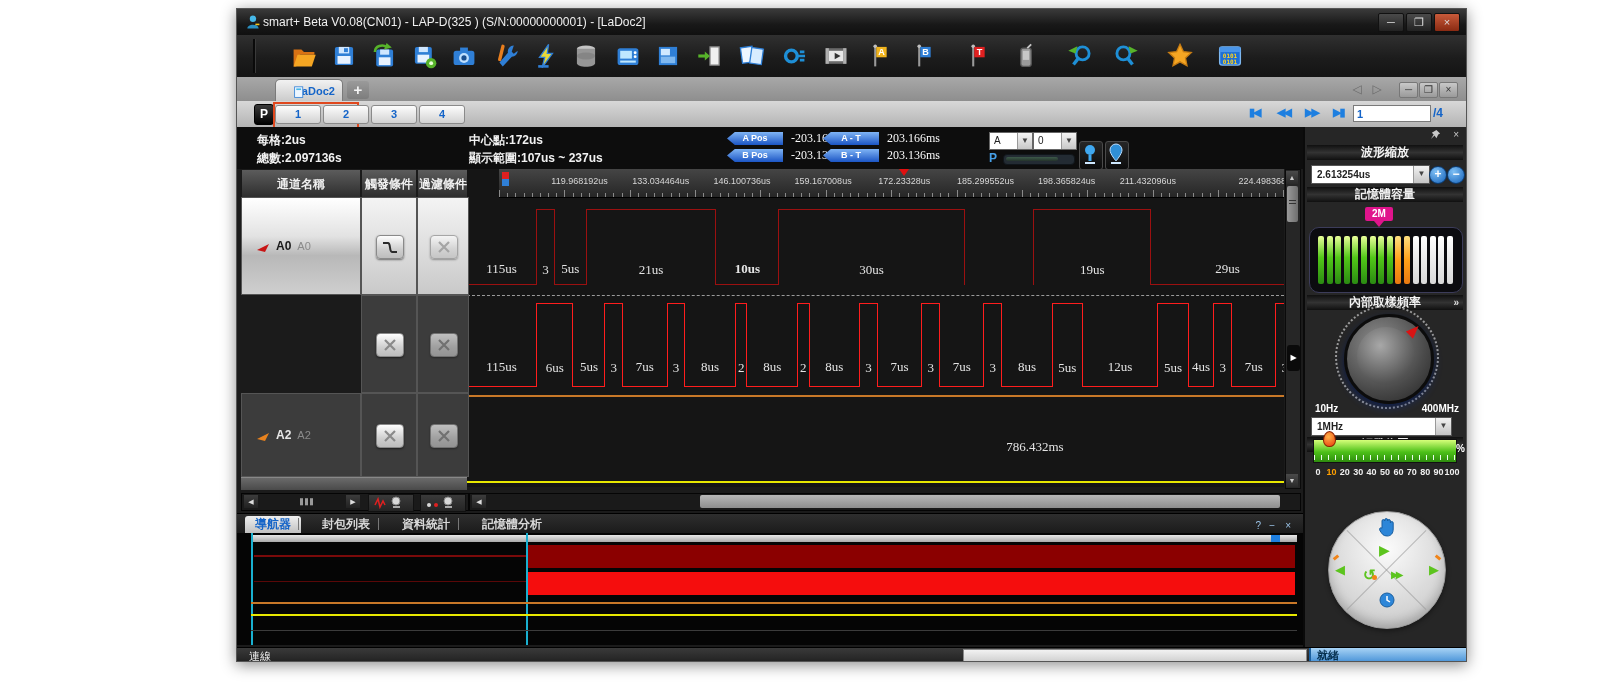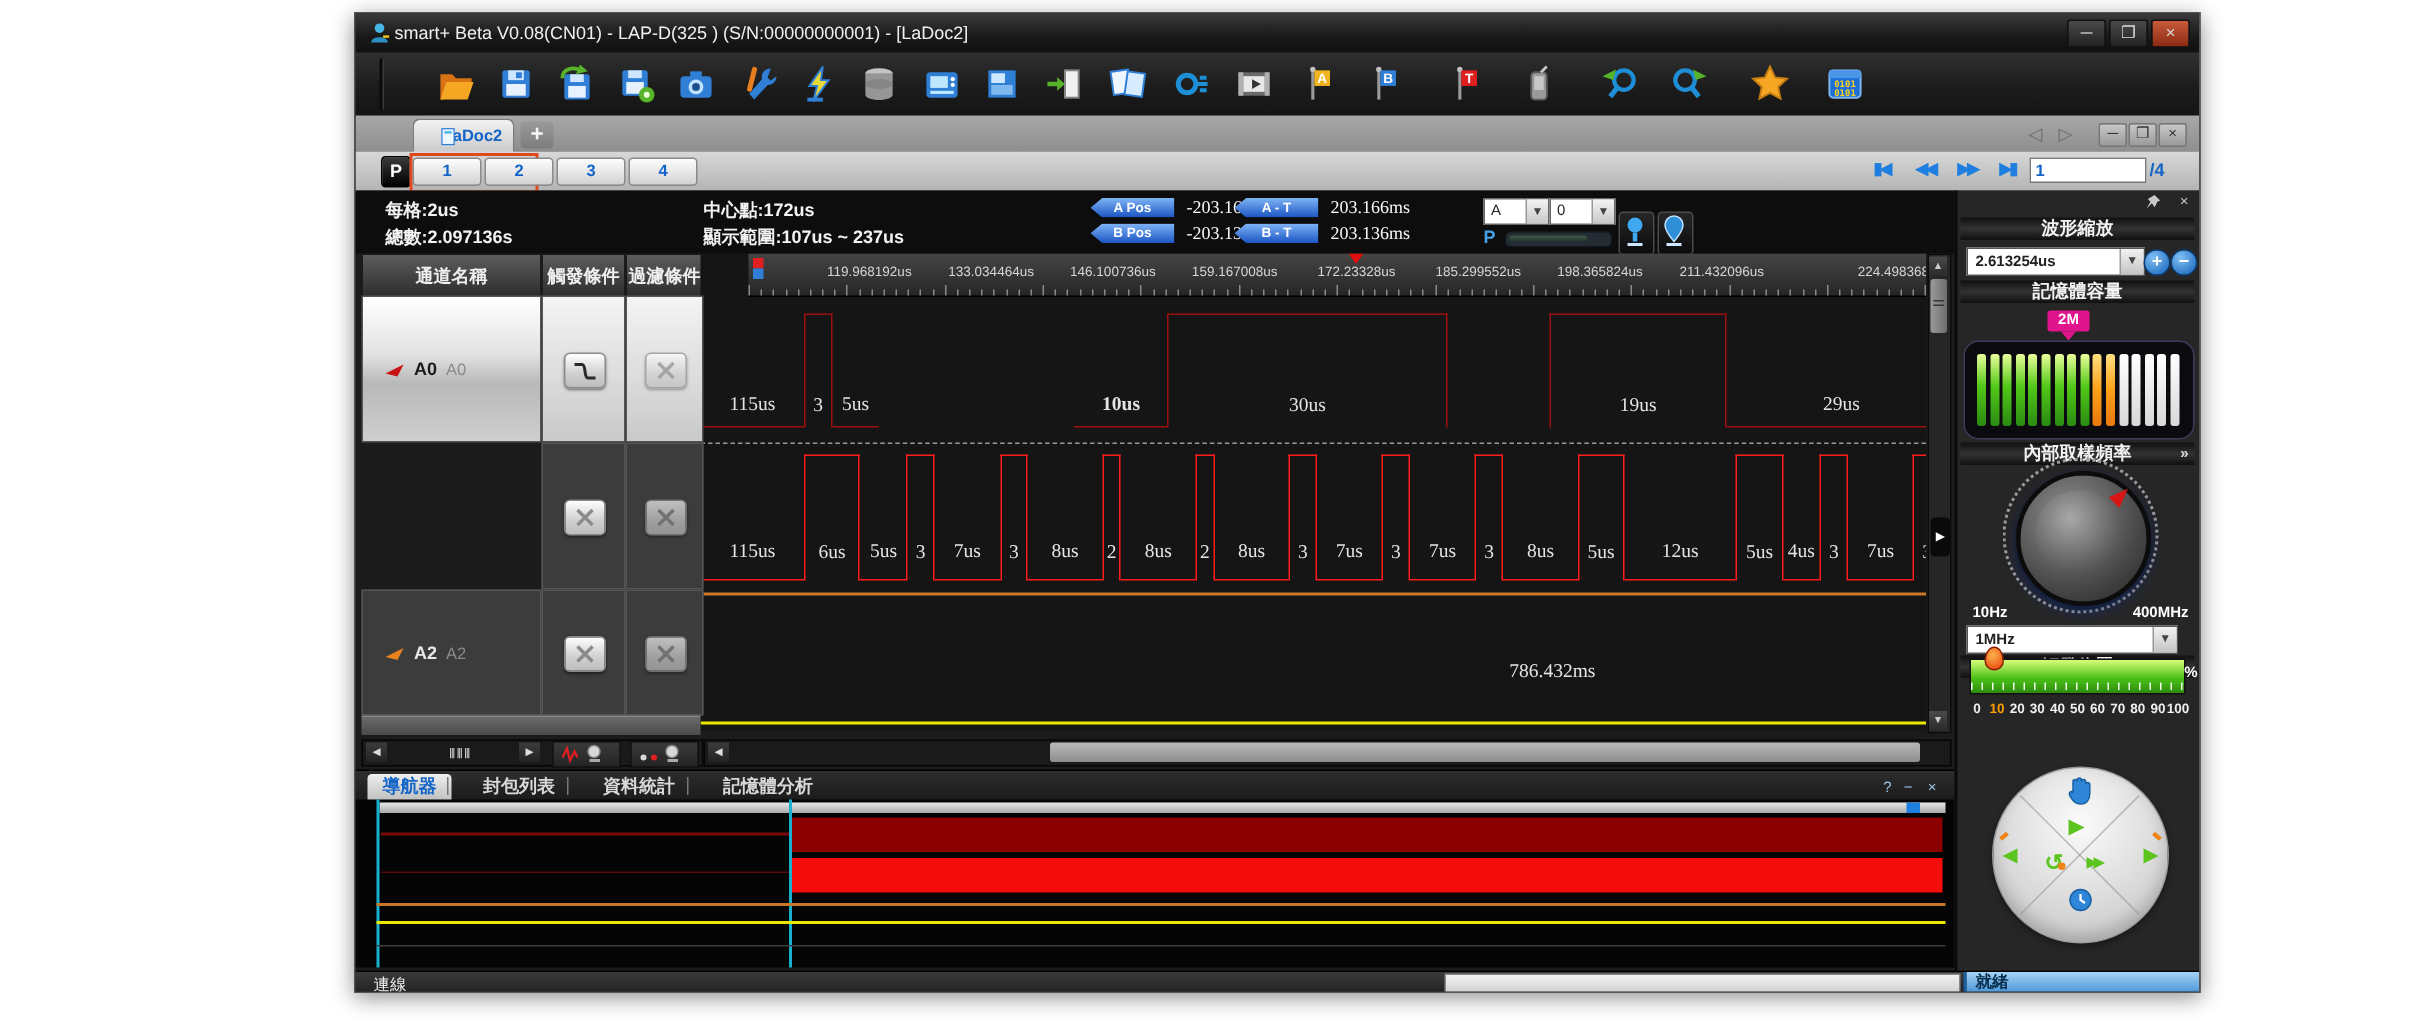--- a/index.html
+++ b/index.html
@@ -487,20 +487,23 @@
           <div class="lane" style="top: 28px; height: 98px;">
             <div class="seg" style="left: 0px; width: 69.1499px; top: 12px; height: 76px; border-bottom: 1px solid rgb(155, 16, 16);">
               <span style="top: 52px;">115us</span>
             </div>
             <div class="seg" style="left: 69.1499px; width: 18.6388px; top: 12px; height: 76px; border-top: 1px solid rgb(155, 16, 16); border-left: 1px solid rgb(155, 16, 16); border-right: 1px solid rgb(155, 16, 16);">
               <span style="top: 52px;">3</span>
             </div>
             <div class="seg" style="left: 87.7887px; width: 31.0646px; top: 12px; height: 76px; border-bottom: 1px solid rgb(155, 16, 16);">
               <span style="top: 52px;">5us</span>
             </div>
+            <div class="seg" style="left: 118.853px; width: 130.471px; top: 12px; height: 76px; border-top: 1px solid rgb(155, 16, 16); border-left: 1px solid rgb(155, 16, 16); border-right: 1px solid rgb(155, 16, 16);">
+              <span style="top: 52px;">21us</span>
+            </div>
             <div class="seg" style="left: 249.325px; width: 62.1293px; top: 12px; height: 76px; border-bottom: 1px solid rgb(155, 16, 16); font-weight: bold;">
               <span style="top: 52px;">10us</span>
             </div>
             <div class="seg" style="left: 311.454px; width: 186.388px; top: 12px; height: 76px; border-top: 1px solid rgb(155, 16, 16); border-left: 1px solid rgb(155, 16, 16); border-right: 1px solid rgb(155, 16, 16);">
               <span style="top: 52px;">30us</span>
             </div>
             <div class="seg" style="left: 566.184px; width: 118.046px; top: 12px; height: 76px; border-top: 1px solid rgb(155, 16, 16); border-left: 1px solid rgb(155, 16, 16); border-right: 1px solid rgb(155, 16, 16);">
               <span style="top: 52px;">19us</span>
             </div>
             <div class="seg" style="left: 684.23px; width: 152.77px; top: 12px; height: 76px; border-bottom: 1px solid rgb(155, 16, 16);">

